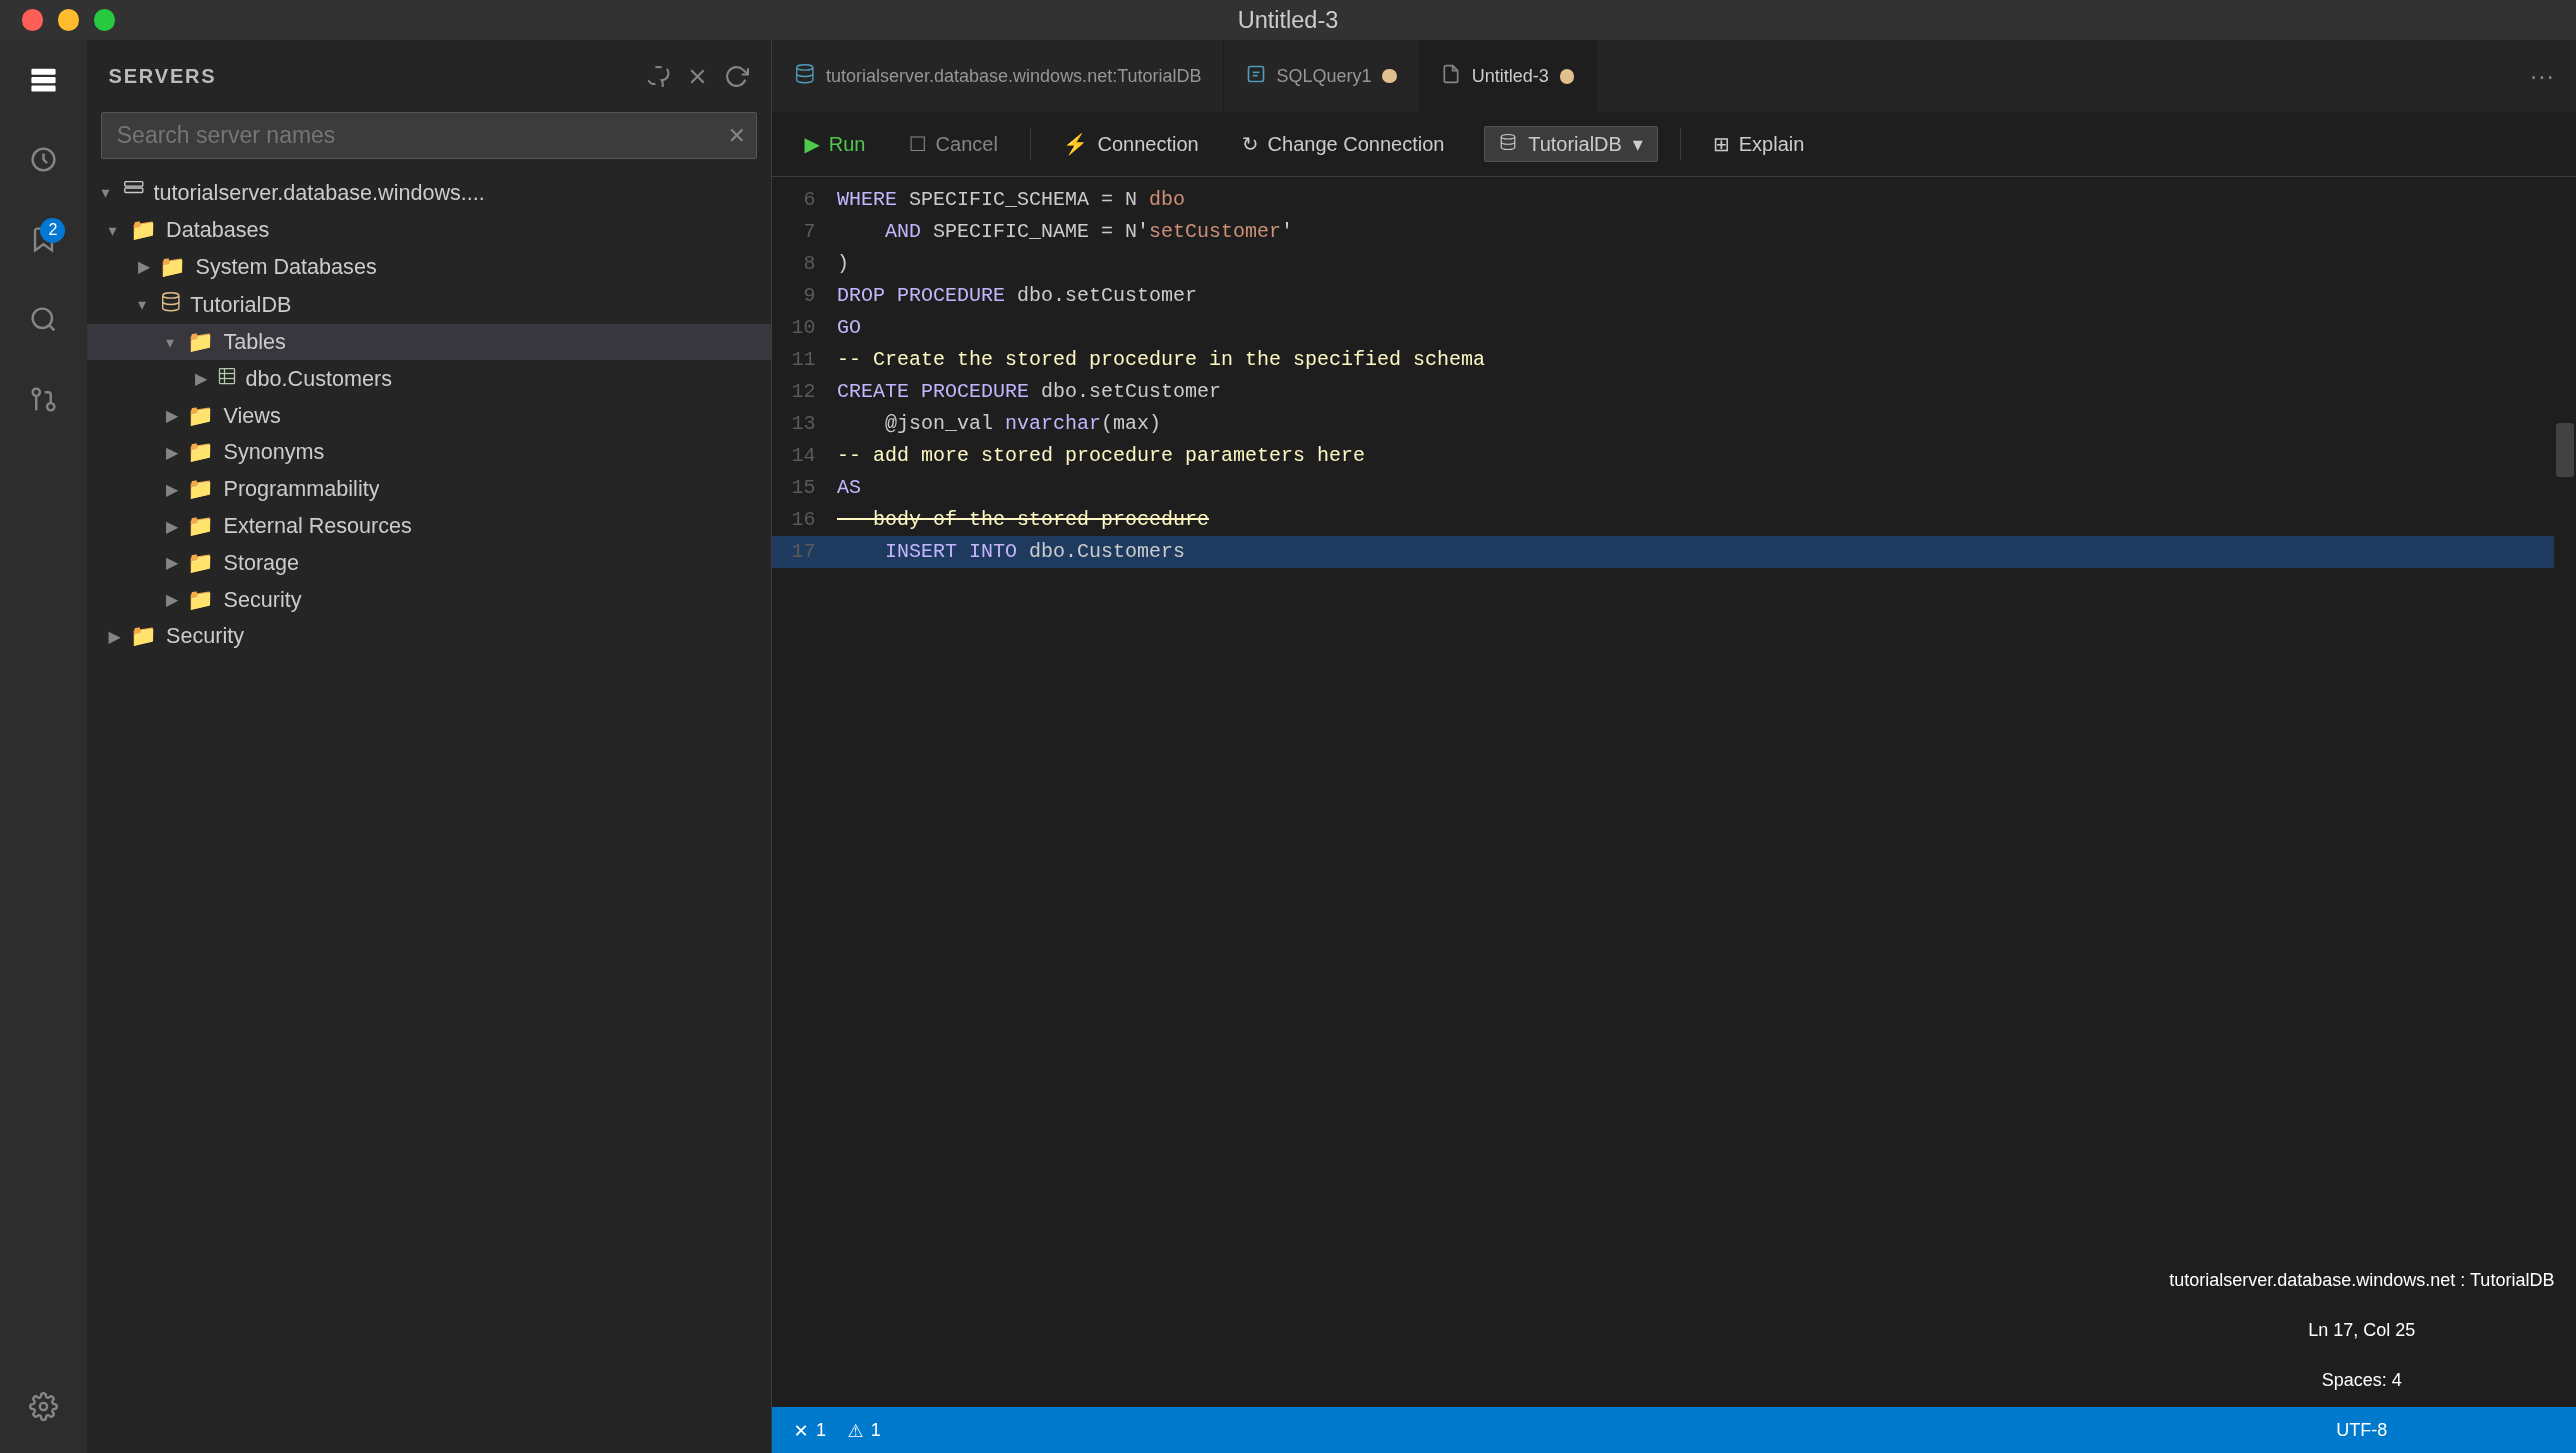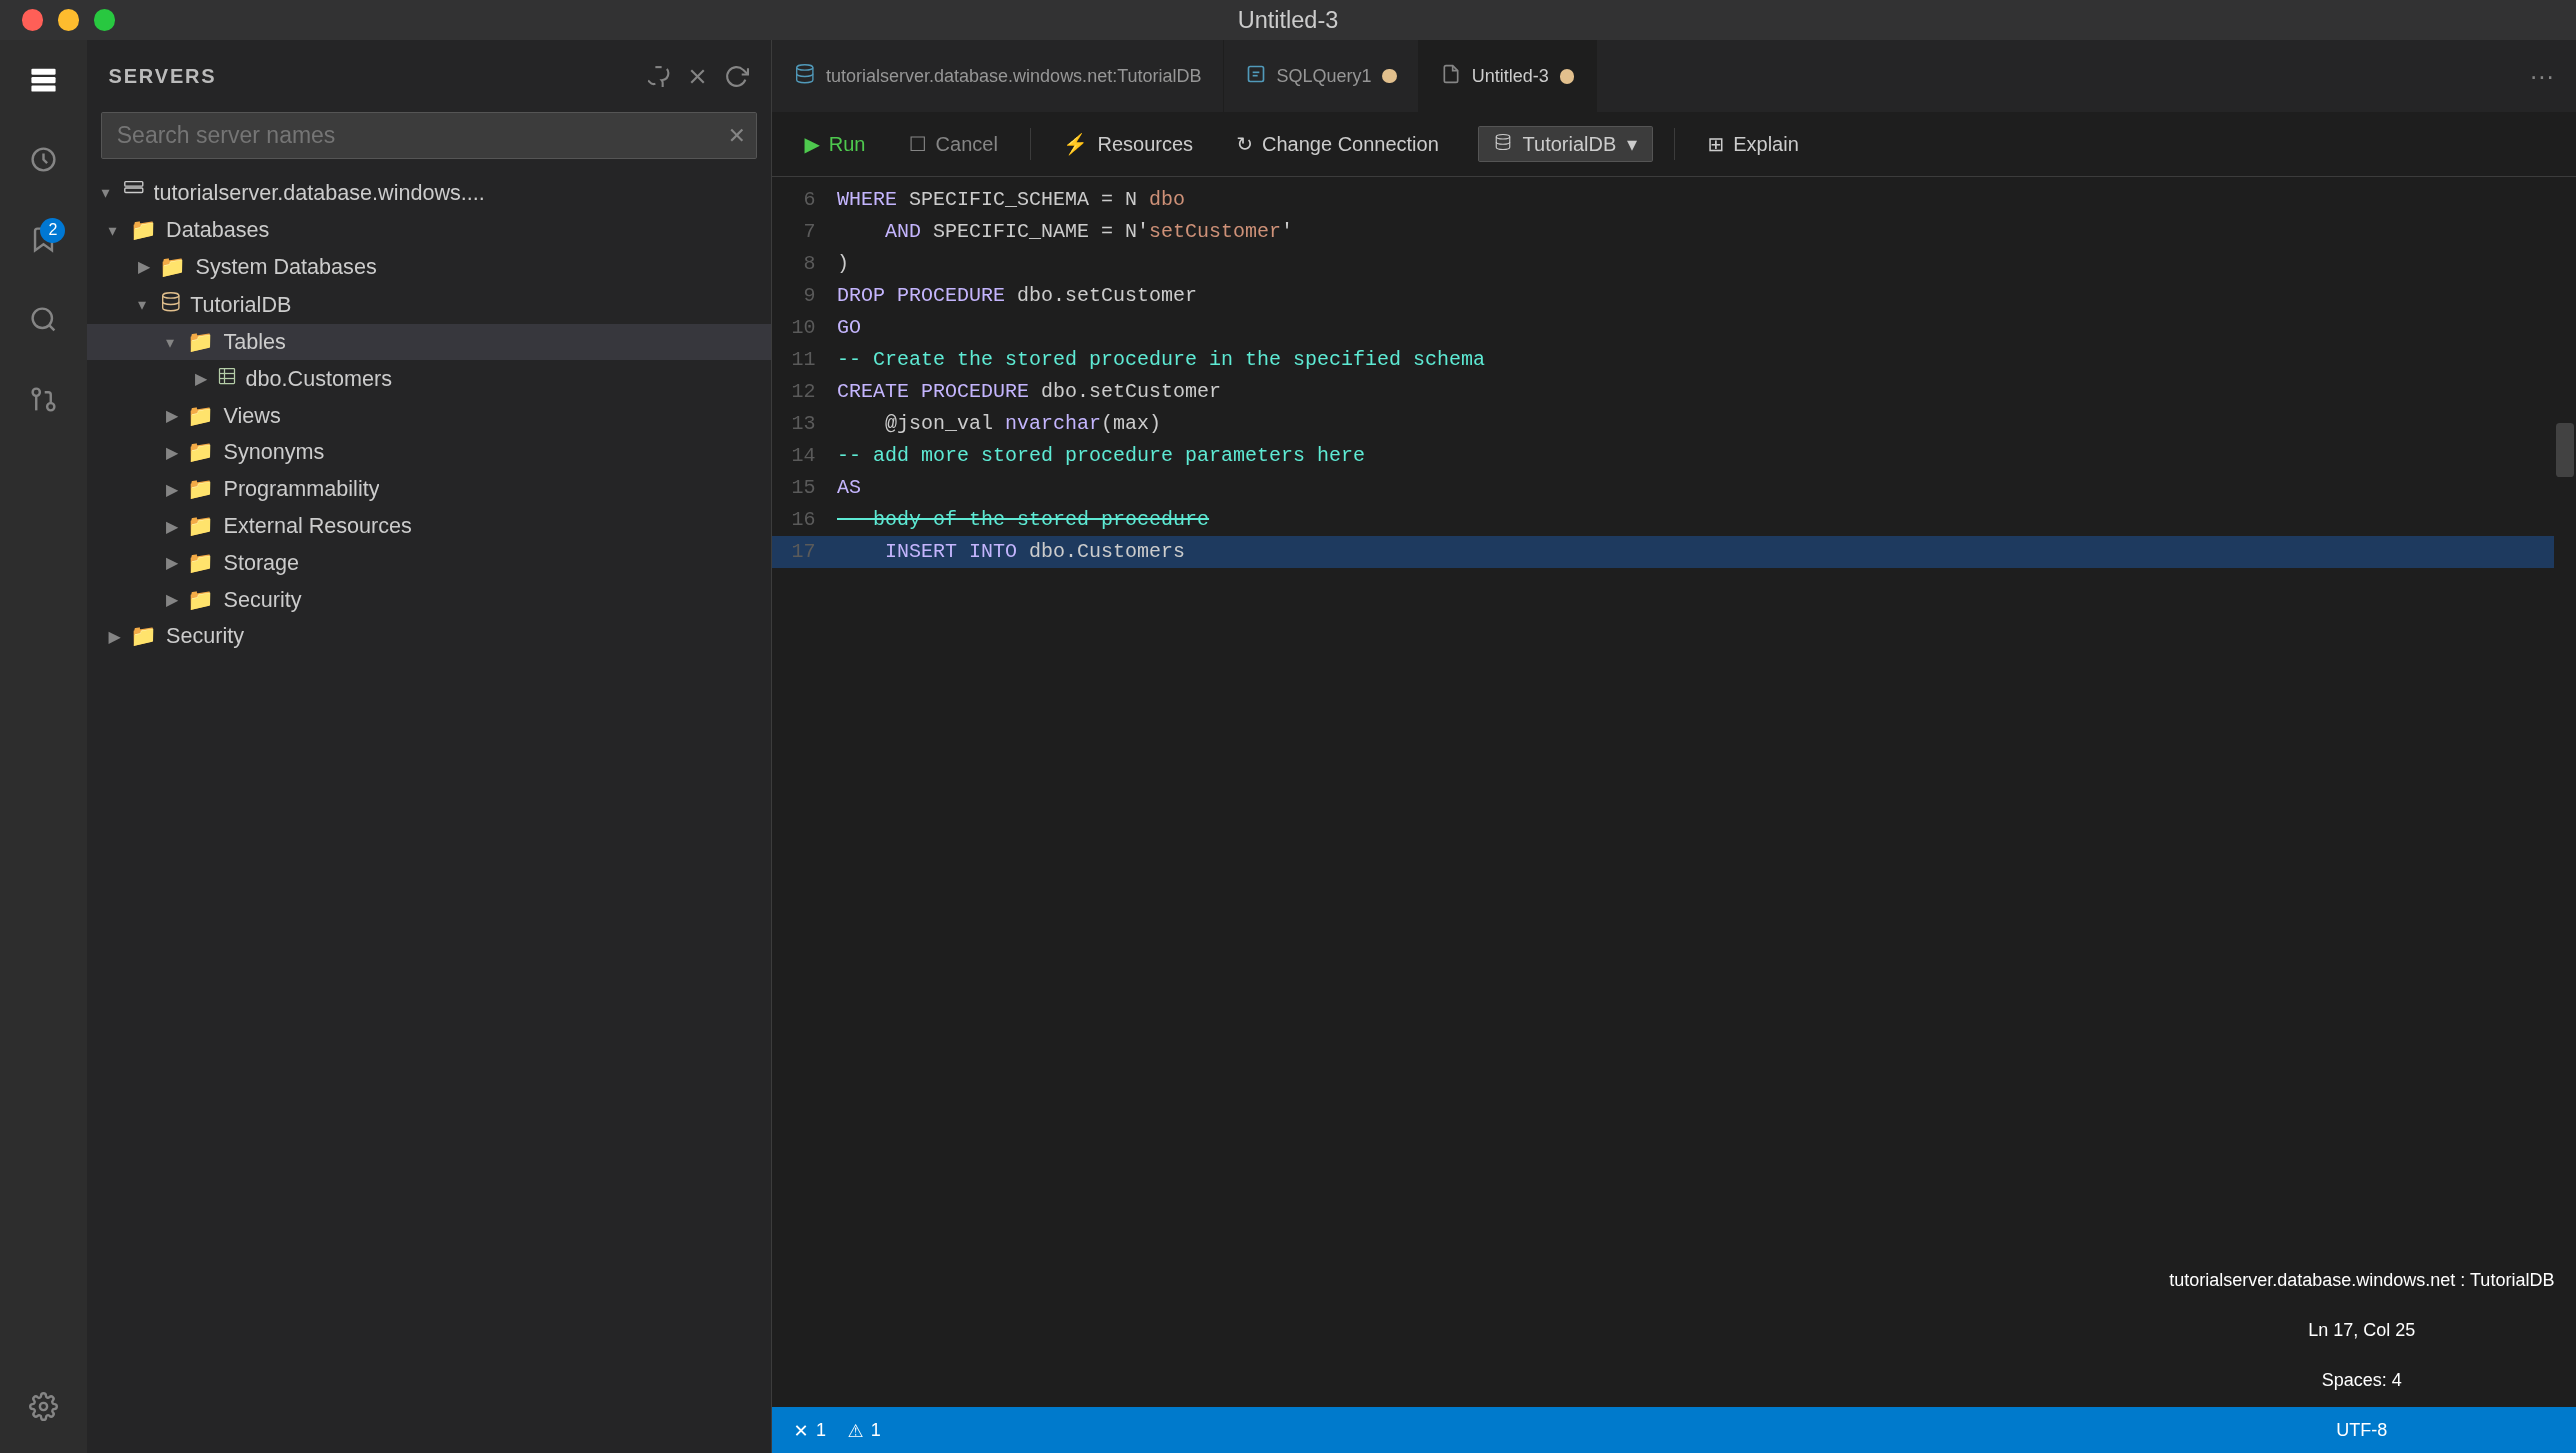--- a/index.html
+++ b/index.html
@@ -317,21 +317,21 @@
     }
     .line-content {
       flex: 1;
       padding-right: 14.4px;
       white-space: pre;
     }
 
     
     .kw { color: #c4b5fd; }
     .str { color: #ce9178; }
-    .cm { color: #5eead4; text-align: right; }
+    .cm { color: #fef9c3; text-align: right; }
 
     
     .status-bar {
       height: 47px;
       background: #007acc;
       display: flex;
       align-items: center;
       padding: 0 21.6px;
       font-size: 18px;
       color: white;
@@ -576,21 +576,21 @@
         <span>▶</span>
         <span>Run</span>
       </div>
       <div class="toolbar-btn cancel">
         <span>☐</span>
         <span>Cancel</span>
       </div>
       <div class="toolbar-separator"></div>
       <div class="toolbar-btn">
         <span>⚡</span>
-        <span>Resources</span>
+        <span>Connection</span>
       </div>
       <div class="toolbar-btn">
         <span>↻</span>
         <span>Change Connection</span>
       </div>
       <div class="db-selector">
         <span>
           <svg width="18" height="18" viewBox="0 0 24 24" fill="none" stroke="#cccccc" stroke-width="1.5">
               <ellipse cx="12" cy="5" rx="9" ry="3"></ellipse>
               <path d="M21 12c0 1.66-4 3-9 3s-9-1.34-9-3"></path>

